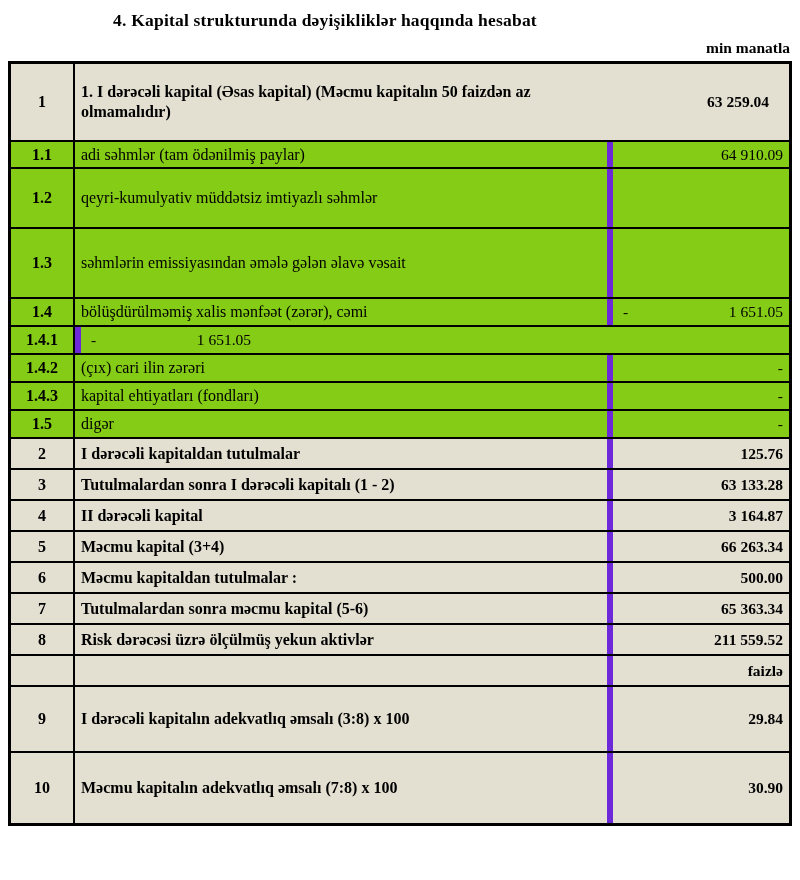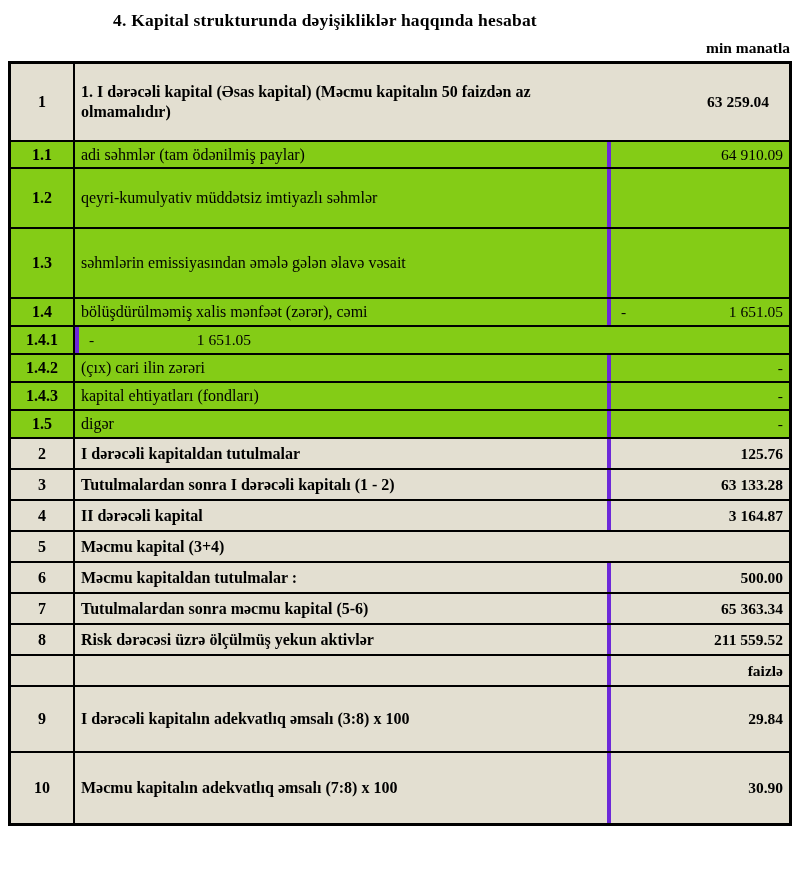--- a/index.html
+++ b/index.html
@@ -60,21 +60,21 @@
     justify-content: center;
     border-right: 2px solid #000000;
     font-weight: bold;
   }
   .cell.label {
     flex: 1 1 auto;
   }
   .cell.value {
     width: 182px;
     flex-shrink: 0;
-    border-left: 4px solid #6d28d9;
+    border-left: 6px solid #6d28d9;
     justify-content: flex-end;
     text-align: right;
     font-size: 15.5px;
   }
   .cell.value.merged { border-left: none; padding-right: 20px; }
   .cell.value.neg { justify-content: space-between; }
   .cell.value .minus { padding-left: 4px; }
 </style>
 </head>
 <body>
@@ -145,20 +145,21 @@
           <div class="cell value">63 133.28</div>
         </div>
         <div class="row shaded bold" style="min-height: 31px;">
           <div class="cell num">4</div>
           <div class="cell label">II dərəcəli  kapital</div>
           <div class="cell value">3 164.87</div>
         </div>
         <div class="row shaded bold" style="min-height: 31px;">
           <div class="cell num">5</div>
           <div class="cell label">Məcmu kapital (3+4)</div>
+          <div class="cell value">66 263.34</div>
         </div>
         <div class="row shaded bold" style="min-height: 31px;">
           <div class="cell num">6</div>
           <div class="cell label">Məcmu kapitaldan tutulmalar :</div>
           <div class="cell value">500.00</div>
         </div>
         <div class="row shaded bold" style="min-height: 31px;">
           <div class="cell num">7</div>
           <div class="cell label">Tutulmalardan sonra məcmu kapital (5-6)</div>
           <div class="cell value">65 363.34</div>

